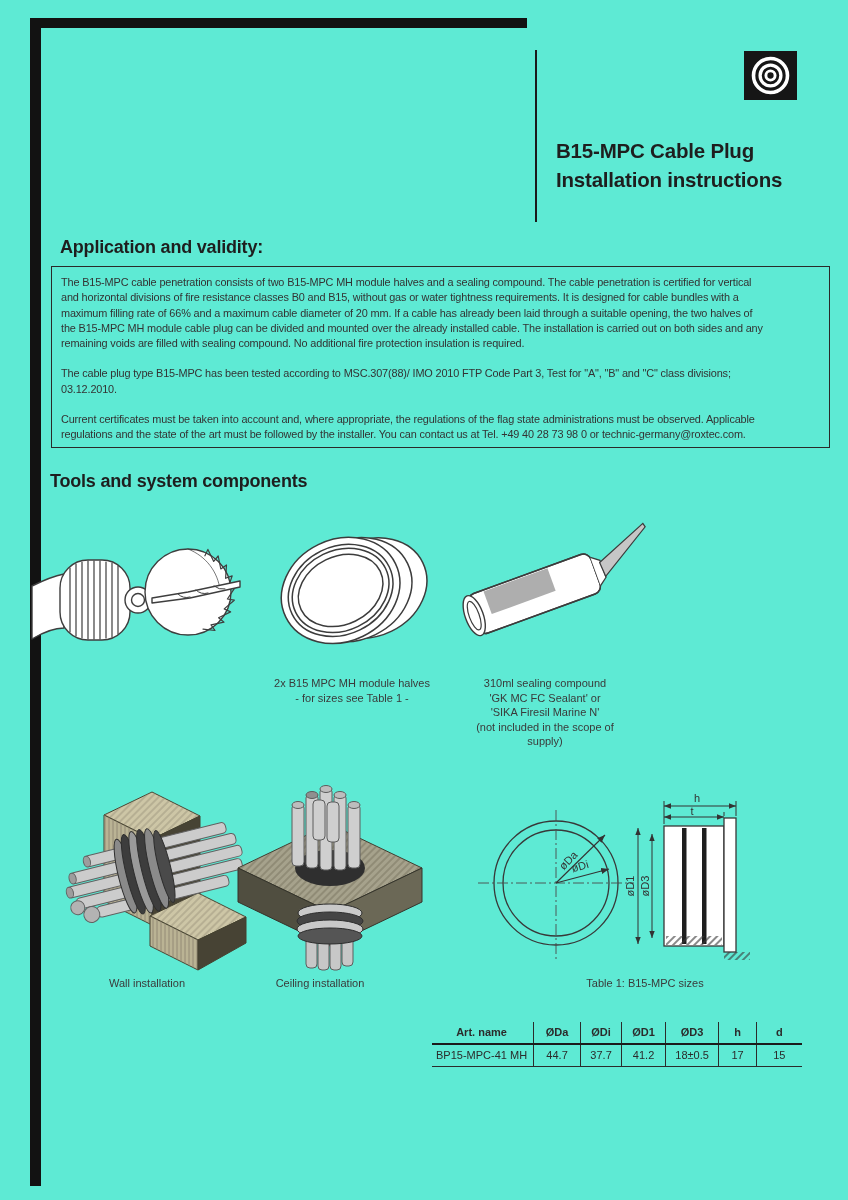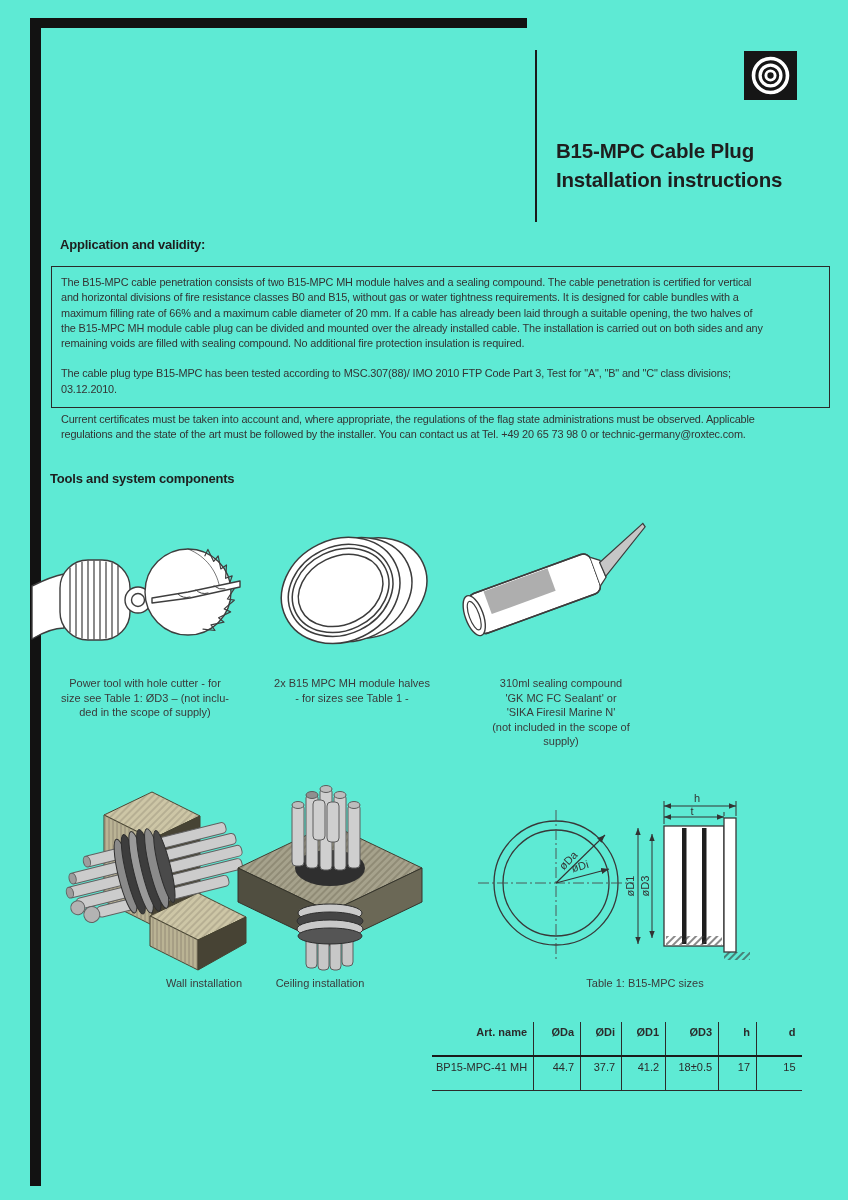--- a/index.html
+++ b/index.html
@@ -6,38 +6,38 @@
   #page{position:relative;width:848px;height:1200px;background:#5eead4;overflow:hidden;
         font-family:"Liberation Sans",sans-serif;color:#2d2d2d;}
   .abs{position:absolute;}
   .scanbar{position:absolute;background:#121212;}
   #bar-top{left:35px;top:18px;width:492px;height:10px;}
   #bar-left{left:30px;top:18px;width:11px;height:1168px;}
   #header-rule{left:535px;top:50px;width:2px;height:172px;background:#1b1b1b;}
   #logo{left:744px;top:51px;}
   #title{left:556px;top:136px;font-size:20.5px;line-height:29px;font-weight:bold;
          letter-spacing:-0.2px;color:#1e1e1e;}
-  .h1{font-size:13px;font-weight:bold;letter-spacing:-0.2px;color:#1e1e1e;}
+  .h1{font-size:18px;font-weight:bold;letter-spacing:-0.2px;color:#1e1e1e;}
   #app-heading{left:60px;top:237px;}
-  #app-box{left:51px;top:266px;width:779px;height:142px;border:1.5px solid #2a2a2a;
+  #app-box{left:51px;top:266px;width:779px;height:182px;border:1.5px solid #2a2a2a;
            box-sizing:border-box;padding:8px 9px 0 9px;}
   .boxtext{margin:0 0 15px 0;font-size:10.9px;line-height:15.3px;letter-spacing:-0.15px;
            white-space:pre-line;color:#333;}
   #tools-heading{left:50px;top:471px;}
   .caption{font-size:11px;line-height:14.5px;text-align:center;white-space:pre-line;color:#3a3a3a;}
   #cap-drill{left:36px;top:676px;width:218px;}
   #cap-ring{left:261px;top:676px;width:182px;}
-  #cap-sealant{left:458px;top:676px;width:206px;}
-  #cap-wall{left:52px;top:976px;width:190px;text-align:right;}
+  #cap-sealant{left:442px;top:676px;width:206px;}
+  #cap-wall{left:52px;top:976px;width:190px;}
   #cap-ceiling{left:230px;top:976px;width:180px;}
   #cap-table{left:540px;top:976px;width:210px;}
   #sizes-table{position:absolute;left:432px;top:1022px;border-collapse:collapse;
                font-size:11px;color:#2b2b2b;table-layout:fixed;}
-  #sizes-table th,#sizes-table td{border-left:1px solid #2b2b2b;padding:2px 6px 15px 6px;
-               height:16px;white-space:nowrap;text-align:right;overflow:hidden;}
+  #sizes-table th,#sizes-table td{border-left:1px solid #2b2b2b;padding:2px 6px 3px 6px;
+               height:16px;white-space:nowrap;text-align:center;overflow:hidden;}
   #sizes-table th:first-child,#sizes-table td:first-child{border-left:none;padding-left:4px;}
   #sizes-table thead th{border-bottom:2px solid #1b1b1b;font-weight:bold;}
   #sizes-table tbody td{border-bottom:1.2px solid #2b2b2b;}
   svg text{font-family:"Liberation Sans",sans-serif;}
 </style>
 </head>
 <body>
 
 <div id="page">
 
@@ -64,21 +64,21 @@
 
   <div id="app-box" class="abs">
     <p class="boxtext">The B15-MPC cable penetration consists of two B15-MPC MH module halves and a sealing compound. The cable penetration is certified for vertical
 and horizontal divisions of fire resistance classes B0 and B15, without gas or water tightness requirements. It is designed for cable bundles with a
 maximum filling rate of 66% and a maximum cable diameter of 20 mm. If a cable has already been laid through a suitable opening, the two halves of
 the B15-MPC MH module cable plug can be divided and mounted over the already installed cable. The installation is carried out on both sides and any
 remaining voids are filled with sealing compound. No additional fire protection insulation is required.</p>
     <p class="boxtext">The cable plug type B15-MPC has been tested according to MSC.307(88)/ IMO 2010 FTP Code Part 3, Test for "A", "B" and "C" class divisions;
 03.12.2010.</p>
     <p class="boxtext">Current certificates must be taken into account and, where appropriate, the regulations of the flag state administrations must be observed.  Applicable
-regulations and the state of the art must be followed by the installer. You can contact us at Tel. +49 20 65 73 98 0 or technic-germany@roxtec.com.</p>
+regulations and the state of the art must be followed by the installer. You can contact us at Tel. +49 40 28 73 98 0 or technic-germany@roxtec.com.</p>
   </div>
 
   <div id="tools-heading" class="abs h1">Tools and system components</div>
 
   <svg class="abs" style="left:30px;top:508px;" width="215" height="165" viewBox="0 0 215 165">
     <g fill="#ffffff" stroke="#3e3e3e" stroke-width="1.4" stroke-linejoin="round" stroke-linecap="round">
       <path d="M2,78 C14,72 24,68 34,66 L34,120 C22,120 12,125 2,131 Z"></path>
       <rect x="30" y="52" width="70" height="80" rx="28"></rect>
       <path d="M40,60 L40,124 M46,56 L46,128 M52,54 L52,130 M58,53 L58,131 M64,53 L64,131 M70,53 L70,131 M76,54 L76,130 M82,55 L82,129 M88,58 L88,126" fill="none" stroke-width="1.2"></path>
       <circle cx="108" cy="92" r="13"></circle>
@@ -107,23 +107,20 @@
       <rect x="30" y="52" width="130" height="42" rx="8" fill="#ffffff" stroke="#3c3c3c" stroke-width="1.4"></rect>
       <rect x="48" y="53.5" width="68" height="24" fill="#aeaeae"></rect>
       <rect x="30" y="52" width="130" height="42" rx="8" fill="none" stroke="#3c3c3c" stroke-width="1.4"></rect>
       <ellipse cx="31" cy="73" rx="9" ry="21" fill="#ffffff" stroke="#3c3c3c" stroke-width="1.4"></ellipse>
       <ellipse cx="31" cy="73" rx="5" ry="15" fill="#ffffff" stroke="#3c3c3c" stroke-width="1.2"></ellipse>
       <path d="M160,58 L168,64 L168,82 L160,88" fill="#ffffff" stroke="#3c3c3c" stroke-width="1.3"></path>
       <path d="M167,66 L221,44 L222,48 L168,81 Z" fill="#c6c6c6" stroke="#3c3c3c" stroke-width="1.2"></path>
     </g>
   </svg>
 
-  <div id="cap-drill" class="abs caption">Power tool with hole cutter - for
-size see Table 1: ØD3 – (not inclu-
-ded in the scope of supply)</div>
   <div id="cap-ring" class="abs caption">2x B15 MPC MH module halves
 - for sizes see Table 1 -</div>
   <div id="cap-sealant" class="abs caption">310ml sealing compound
 'GK MC FC Sealant' or
 'SIKA Firesil Marine N'
 (not included in the scope of
 supply)</div>
 
   <svg class="abs" style="left:52px;top:775px;" width="202" height="196" viewBox="0 0 202 196">
     <defs>

